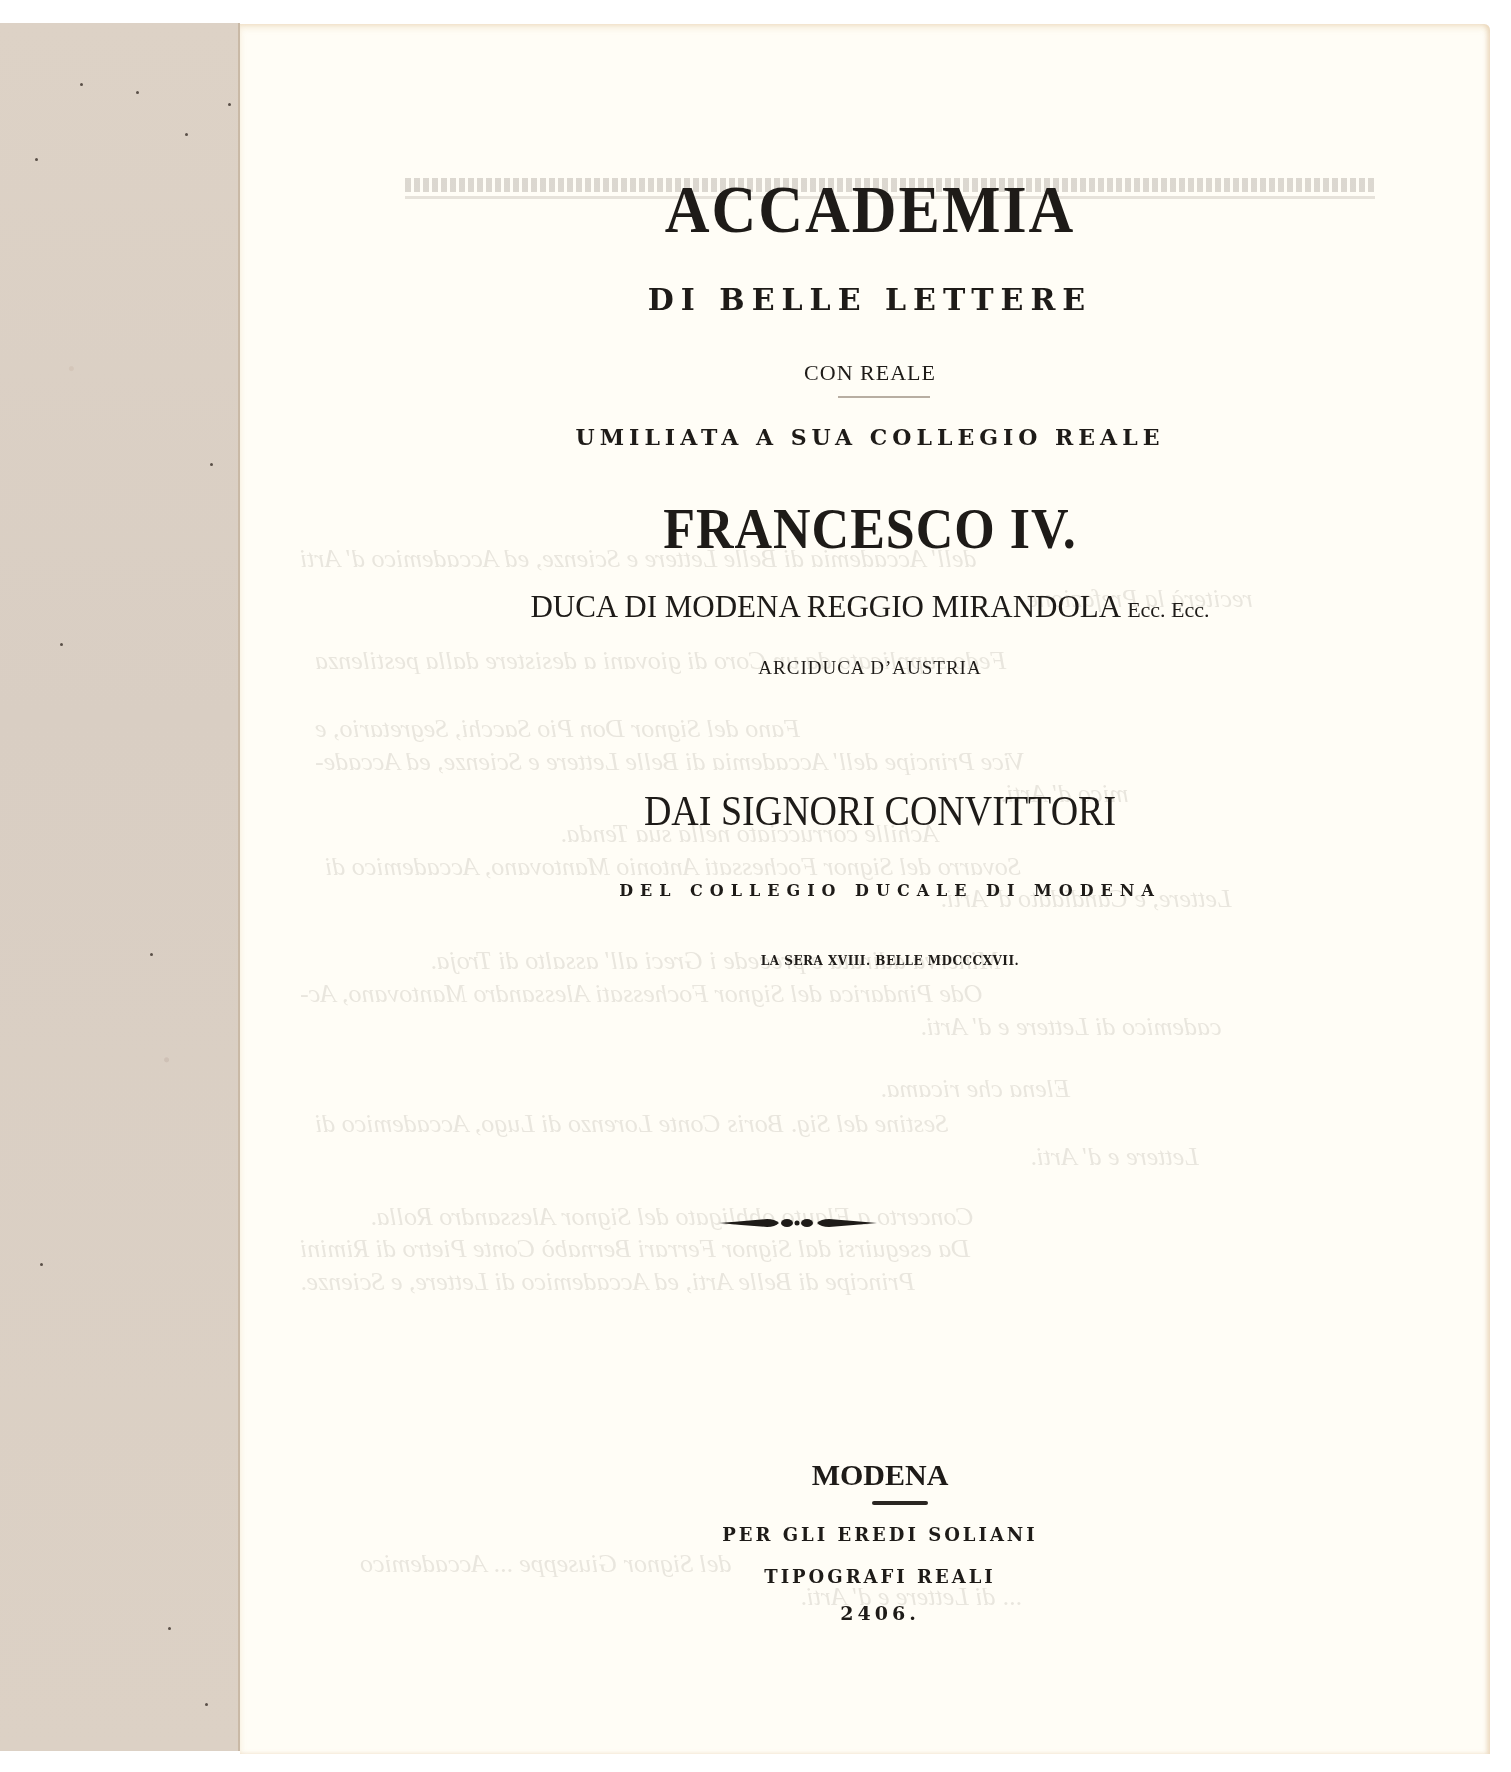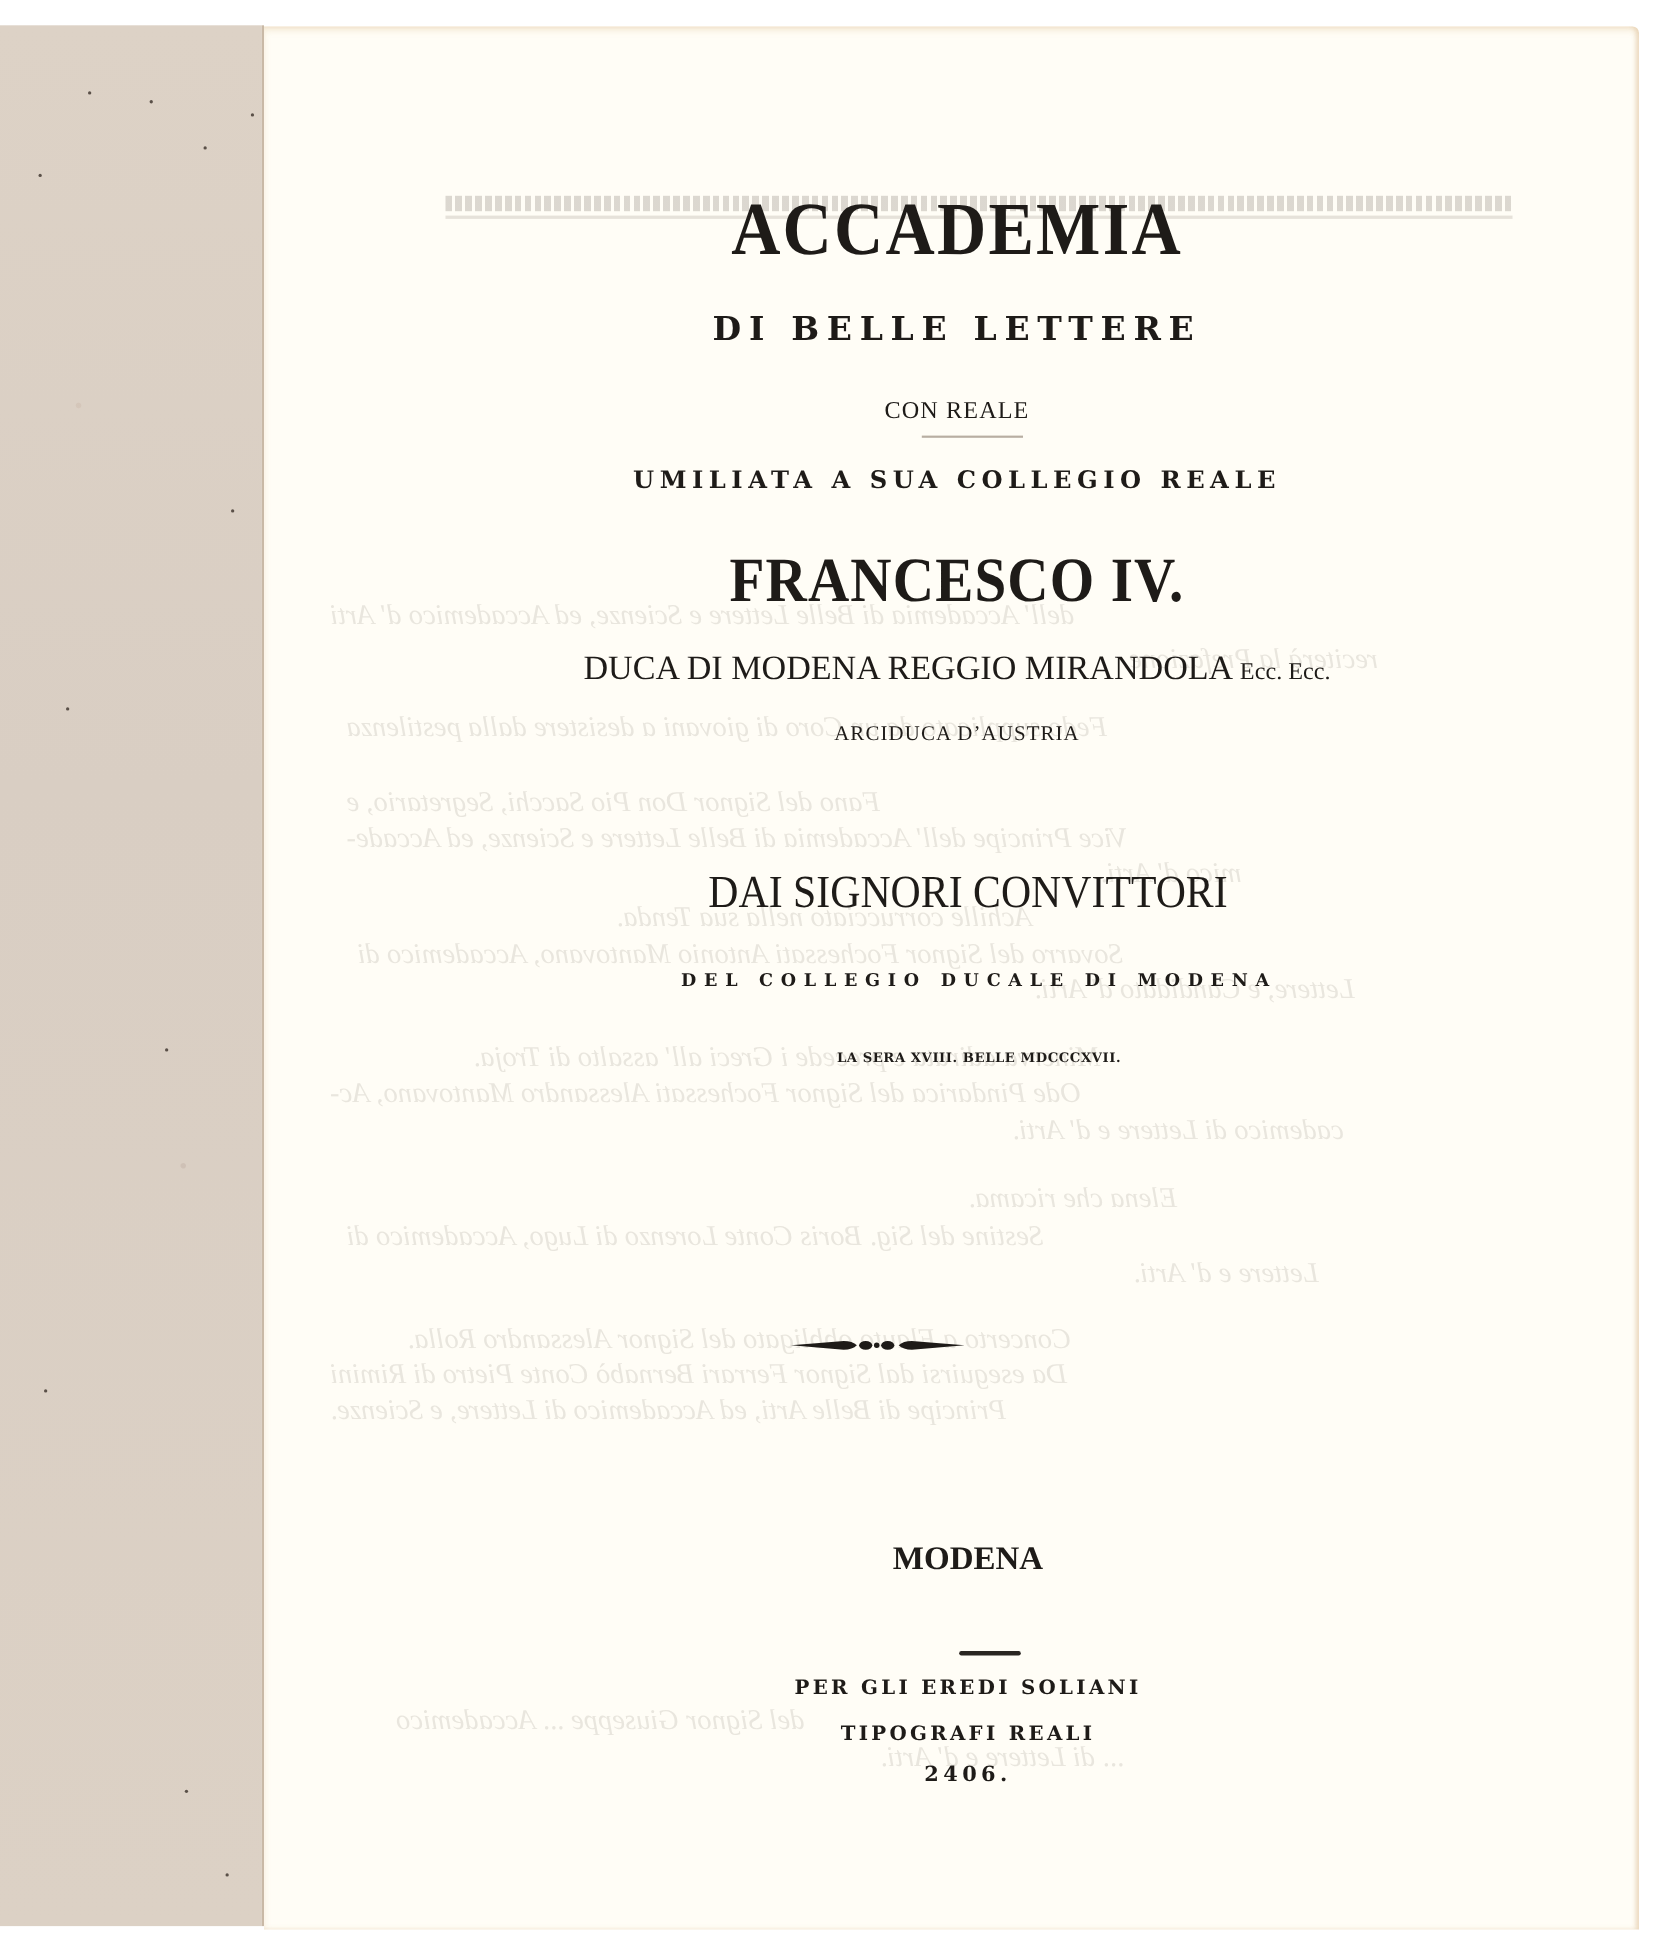--- a/index.html
+++ b/index.html
@@ -35,21 +35,21 @@
     .t-umiliata { top: 400px; font-family: "DejaVu Serif", serif; font-size: 22px; font-weight: bold; letter-spacing: 5px; left: 130px; width: 1000px; }
     .t-francesco { top: 475px; font-family: "Liberation Serif", serif; font-size: 52px; letter-spacing: 1px; transform: scaleY(1.1); font-weight: bold; left: 130px; width: 1000px; }
     .t-duca { top: 565px; font-family: "Liberation Serif", serif; font-size: 31px; left: 100px; width: 1060px; }
     .t-duca .sc { font-size: 22px; margin-top: 27px; }
     .t-arciduca { top: 633px; font-family: "Liberation Serif", serif; font-size: 19px; letter-spacing: 1px; left: 130px; width: 1000px; }
     .t-principe { top: 700px; font-family: "DejaVu Serif", serif; font-size: 20px; font-weight: bold; letter-spacing: 4px; left: 140px; width: 1000px; }
     .t-signori { top: 765px; font-family: "Liberation Serif", serif; font-size: 38px; transform: scaleY(1.1); left: 140px; width: 1000px; }
     .t-collegio { top: 857px; font-family: "DejaVu Serif", serif; font-size: 16px; font-weight: bold; letter-spacing: 7px; left: 150px; width: 1000px; }
     .t-sera { top: 930px; font-family: "DejaVu Serif", serif; font-size: 12px; font-weight: bold; letter-spacing: 0.5px; left: 150px; width: 1000px; }
     .ornament { position: absolute; top: 1192px; left: 477px; width: 162px; height: 14px; }
-    .t-modena { top: 1376px; font-family: "Liberation Serif", serif; font-size: 30px; font-weight: bold; left: 140px; width: 1000px; }
+    .t-modena { top: 1434px; font-family: "Liberation Serif", serif; font-size: 30px; font-weight: bold; left: 140px; width: 1000px; }
     .rule-modena { position: absolute; top: 1477px; left: 632px; width: 56px; height: 4px; background: #2a2622; border-radius: 2px; }
     .t-eredi { top: 1500px; font-family: "DejaVu Serif", serif; font-size: 18px; font-weight: bold; letter-spacing: 3px; left: 140px; width: 1000px; }
     .t-tipografi { top: 1542px; font-family: "DejaVu Serif", serif; font-size: 18px; font-weight: bold; letter-spacing: 3px; left: 140px; width: 1000px; }
     .t-year { top: 1578px; font-family: "DejaVu Serif", serif; font-size: 19px; font-weight: bold; letter-spacing: 4px; left: 140px; width: 1000px; }
     .header-rule { position: absolute; top: 154px; left: 165px; width: 970px; height: 14px; opacity: 0.35;
       background: repeating-linear-gradient(90deg, #9a9289 0 6px, transparent 6px 9px); }
     .header-rule2 { position: absolute; top: 172px; left: 165px; width: 970px; height: 3px; opacity: 0.25; background: #9a9289; }
   </style>
 </head>
 <body>

